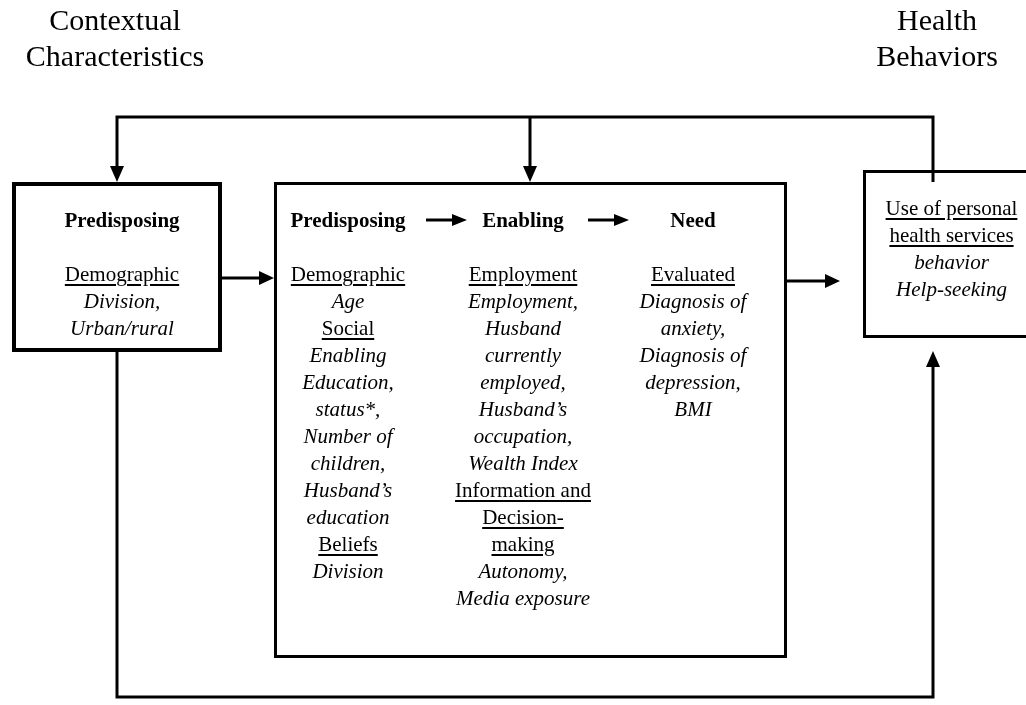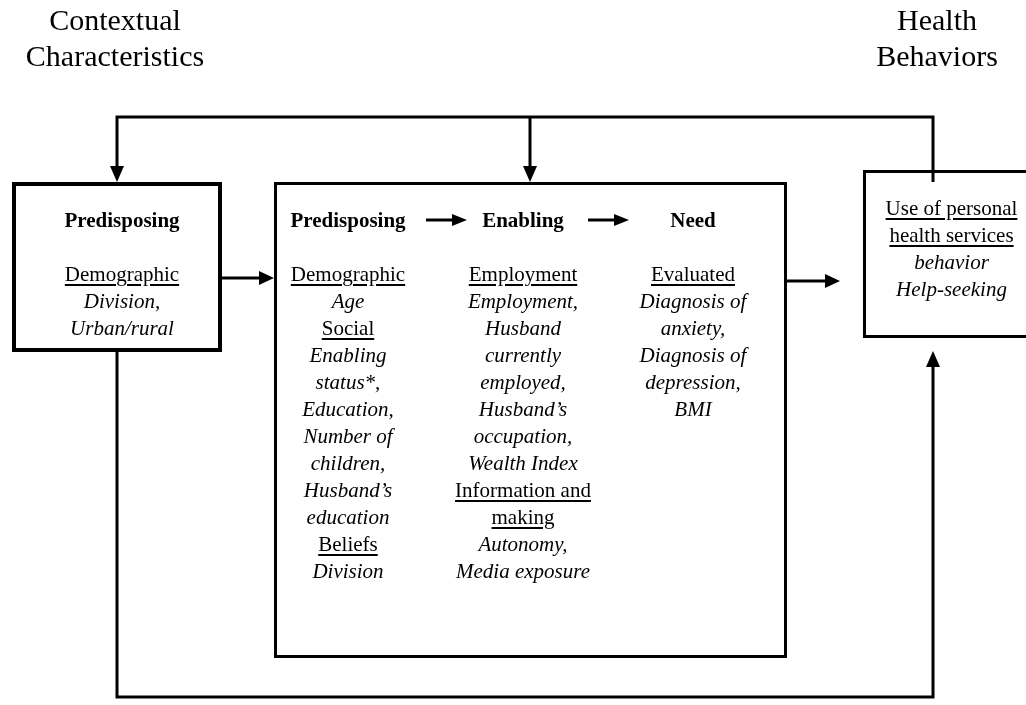--- a/index.html
+++ b/index.html
@@ -52,22 +52,22 @@
 
   <div class="box" id="box-middle">
     <div class="mcol" id="mcol-0">
       <div class="box-head">Predisposing</div>
       <div class="gap"></div>
       <div>
           <div class="tline underline">Demographic</div>
           <div class="tline italic">Age</div>
           <div class="tline underline">Social</div>
           <div class="tline italic">Enabling</div>
+          <div class="tline italic">Education,</div>
           <div class="tline italic">status*,</div>
-          <div class="tline italic">Education,</div>
           <div class="tline italic">Number of</div>
           <div class="tline italic">children,</div>
           <div class="tline italic">Husband’s</div>
           <div class="tline italic">education</div>
           <div class="tline underline">Beliefs</div>
           <div class="tline italic">Division</div>
         </div>
     </div>
     <div class="mcol" id="mcol-1">
       <div class="box-head">Enabling</div>
@@ -75,20 +75,21 @@
       <div>
           <div class="tline underline">Employment</div>
           <div class="tline italic">Employment,</div>
           <div class="tline italic">Husband</div>
           <div class="tline italic">currently</div>
           <div class="tline italic">employed,</div>
           <div class="tline italic">Husband’s</div>
           <div class="tline italic">occupation,</div>
           <div class="tline italic">Wealth Index</div>
           <div class="tline underline">Information and</div>
+          <div class="tline underline">Decision-</div>
           <div class="tline underline">making</div>
           <div class="tline italic">Autonomy,</div>
           <div class="tline italic">Media exposure</div>
         </div>
     </div>
     <div class="mcol" id="mcol-2">
       <div class="box-head">Need</div>
       <div class="gap"></div>
       <div>
           <div class="tline underline">Evaluated</div>

